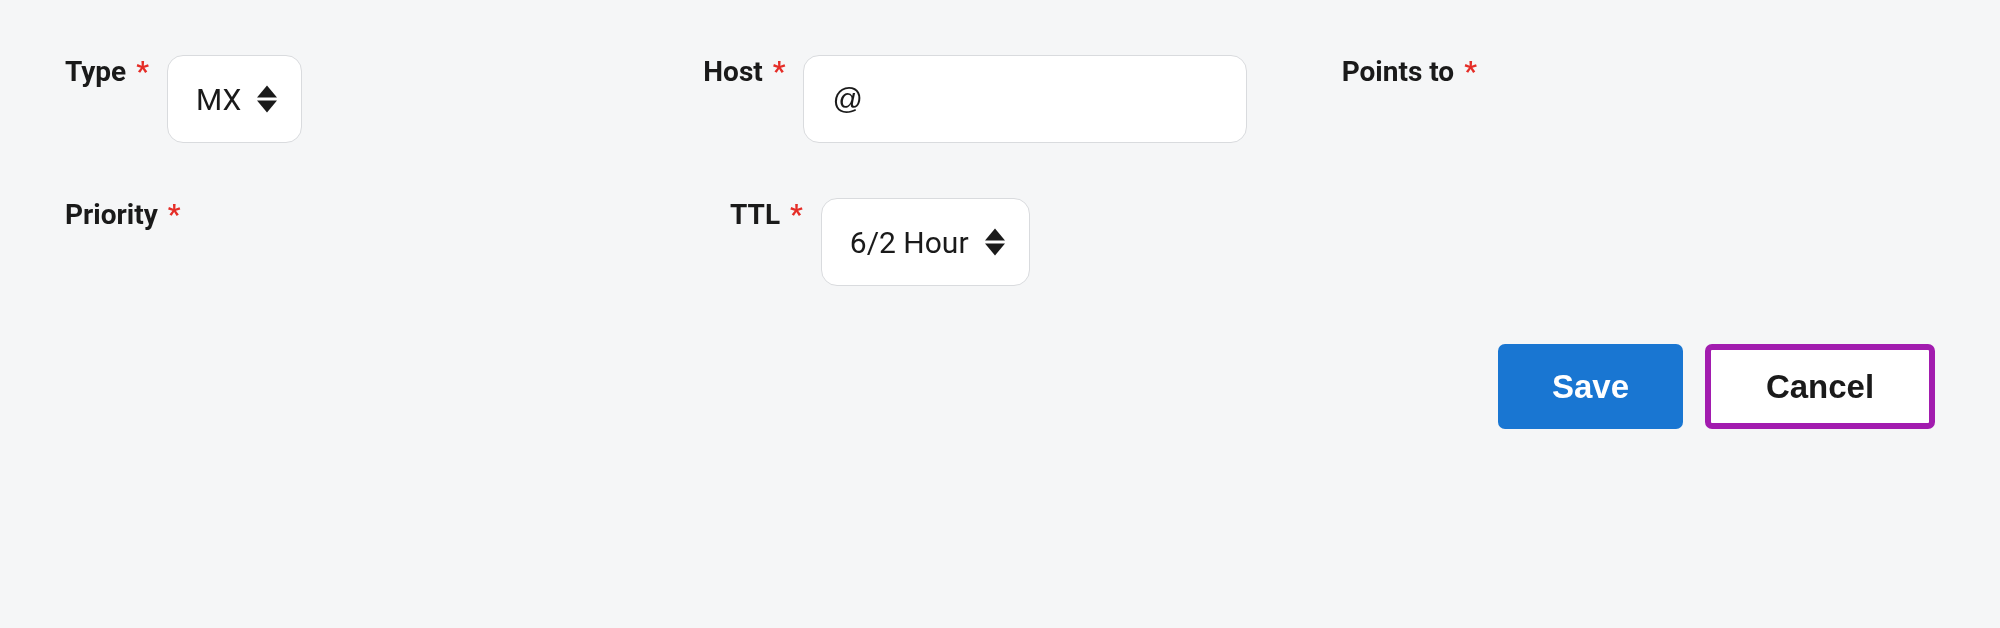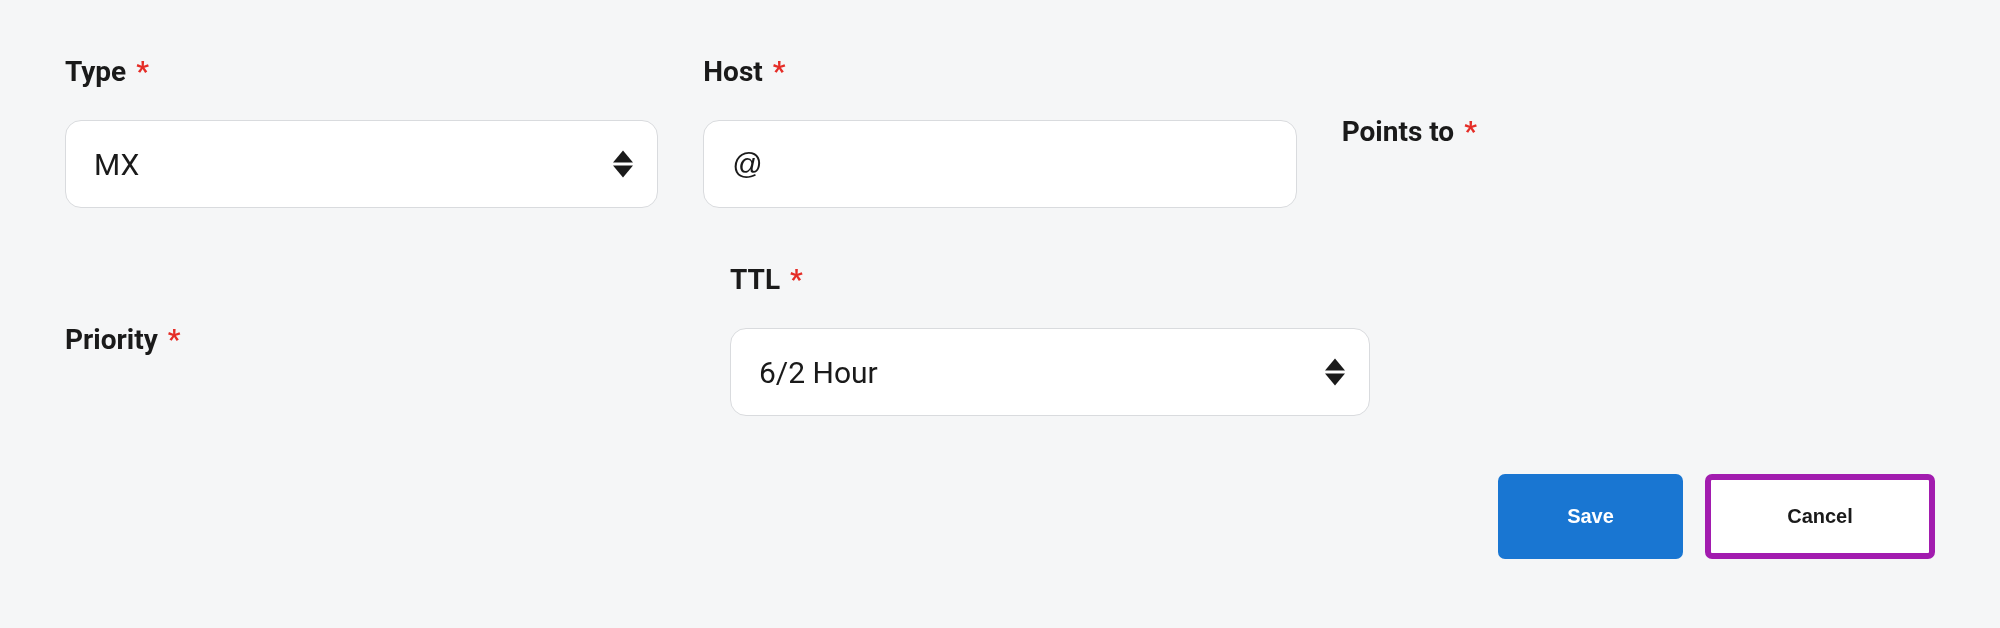--- a/index.html
+++ b/index.html
@@ -17,23 +17,22 @@
     .form-container {
       width: 100%;
     }
     .form-row {
       display: flex;
       gap: 45px;
       margin-bottom: 55px;
     }
     .form-field {
       display: flex;
-      flex-direction: column;
-      gap: 32px;
-      justify-content: center;
+      flex-direction: row;
+      gap: 18px;
     }
     .form-field.col-narrow {
       width: 620px;
     }
     .form-field.col-wide {
       width: 640px;
     }
     .field-label {
       font-size: 28px;
       font-weight: 700;
@@ -100,21 +99,21 @@
     .button-row {
       display: flex;
       justify-content: flex-end;
       gap: 22px;
       margin-top: 58px;
       padding-right: 0;
     }
     .btn {
       height: 85px;
       padding: 0 40px;
-      font-size: 20px;
+      font-size: 33px;
       font-weight: 600;
       border-radius: 7px;
       cursor: pointer;
       display: flex;
       align-items: center;
       justify-content: center;
       min-width: 185px;
     }
     .btn-primary {
       background-color: #1976d2;

